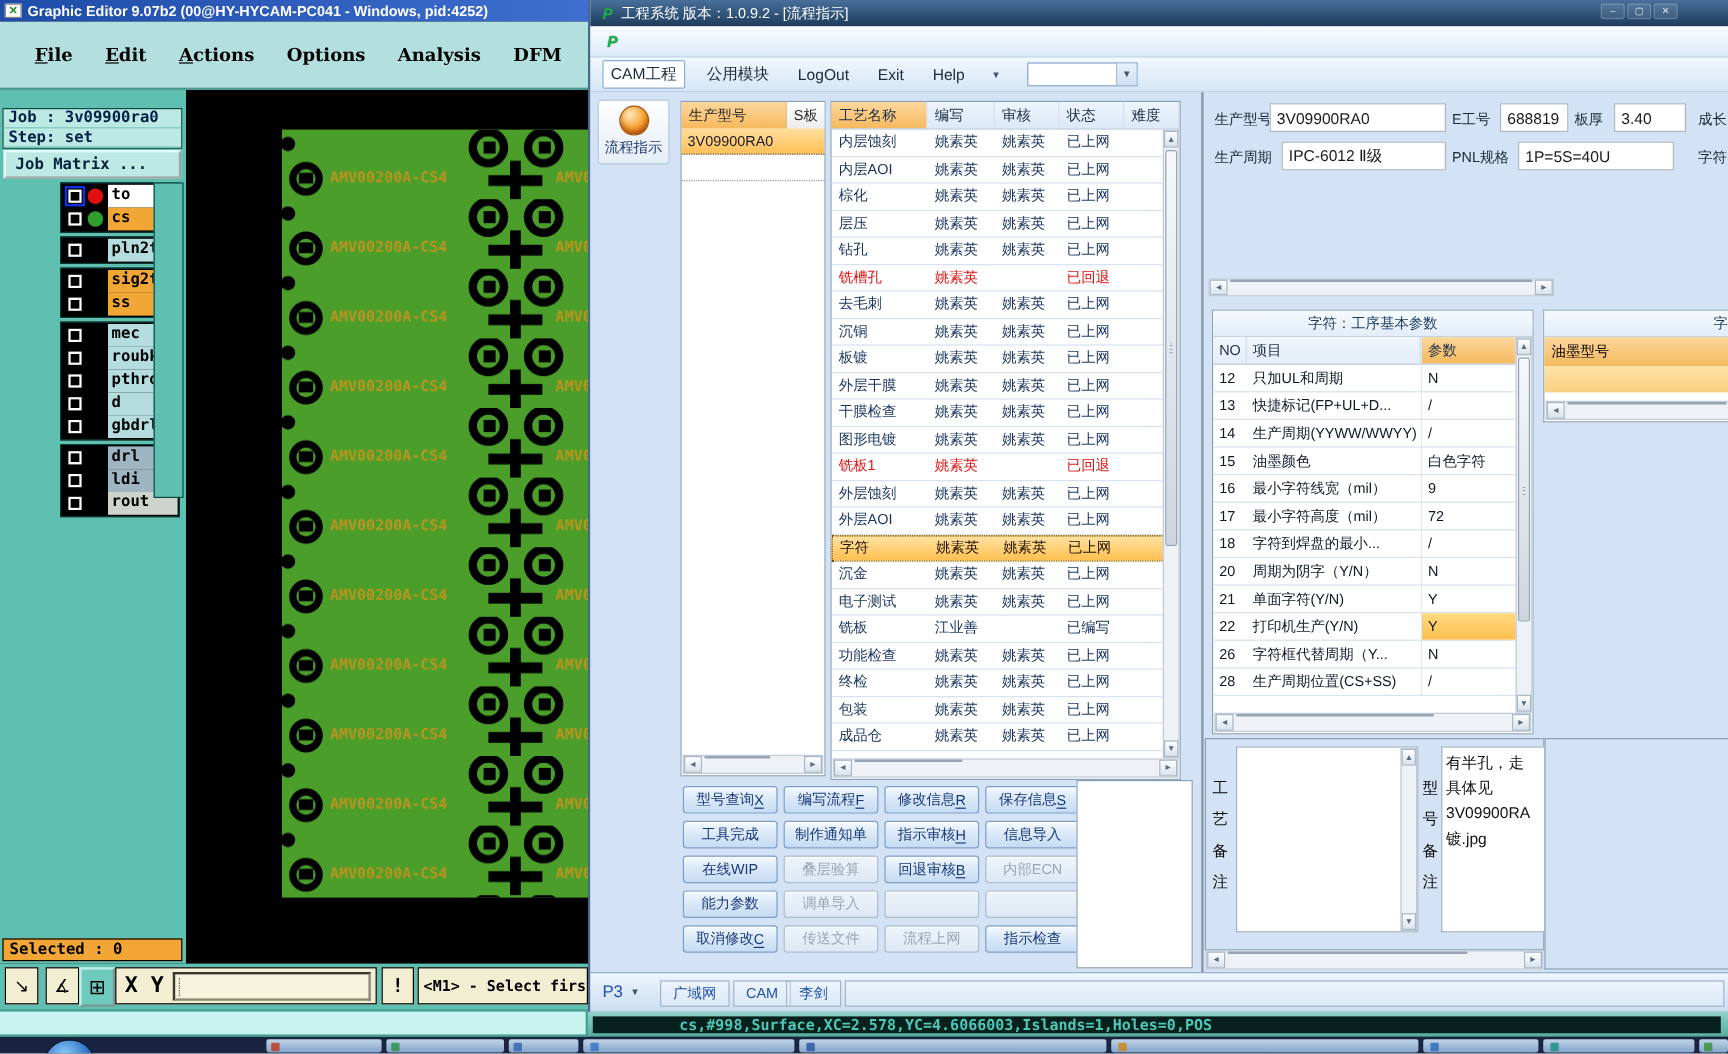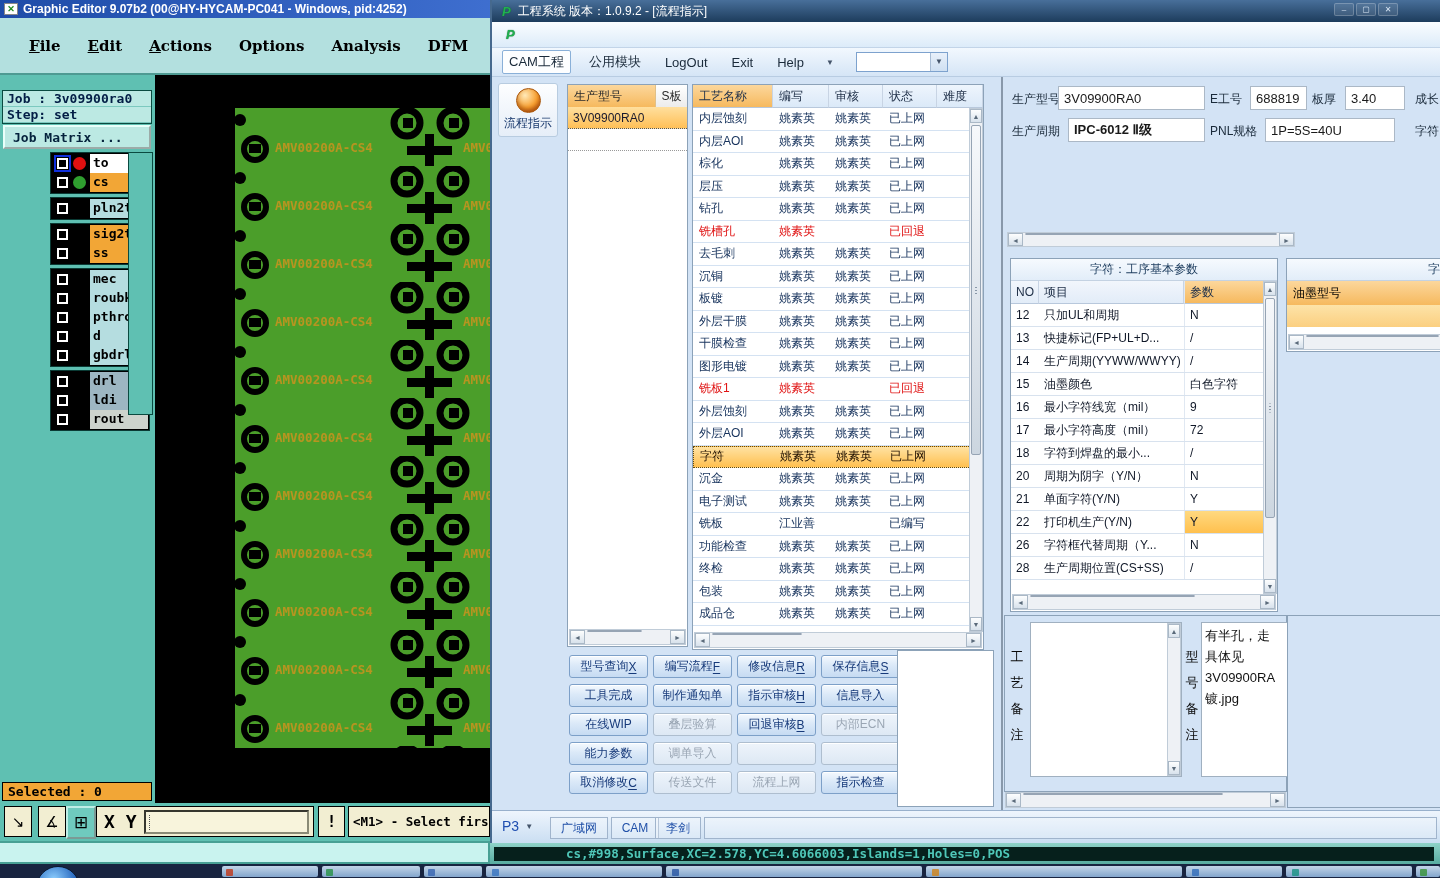--- a/index.html
+++ b/index.html
@@ -587,21 +587,21 @@
       <div class="vdivider"></div>
 
       <span class="flabel" style="left:520px;top:14px;">生产型号</span>
       <span class="finput" style="left:566px;top:9px;width:147px;">3V09900RA0</span>
       <span class="flabel" style="left:718px;top:14px;">E工号</span>
       <span class="finput" style="left:758px;top:9px;width:57px;">688819</span>
       <span class="flabel" style="left:820px;top:14px;">板厚</span>
       <span class="finput" style="left:853px;top:9px;width:60px;">3.40</span>
       <span class="flabel" style="left:923px;top:14px;width:26px;">成长</span>
       <span class="flabel" style="left:520px;top:46px;">生产周期</span>
-      <span class="finput" style="left:576px;top:41px;width:137px;font-weight:bold;">IPC-6012 Ⅱ级</span>
+      <span class="finput" style="left:576px;top:41px;width:137px;">IPC-6012 Ⅱ级</span>
       <span class="flabel" style="left:718px;top:46px;">PNL规格</span>
       <span class="finput" style="left:773px;top:41px;width:130px;">1P=5S=40U</span>
       <span class="flabel" style="left:923px;top:46px;width:26px;">字符</span>
       <div class="sbh" style="left:515px;top:155px;width:288px;height:15px;">
         <span class="sarrow" style="left:0;top:0;bottom:0;width:15px;line-height:13px;">◄</span>
         <span class="sarrow" style="right:0;top:0;bottom:0;width:15px;line-height:13px;">►</span>
         <span class="sthumb" style="left:17px;right:17px;">
             <span class="hgrip"></span>
           </span>
       </div>

